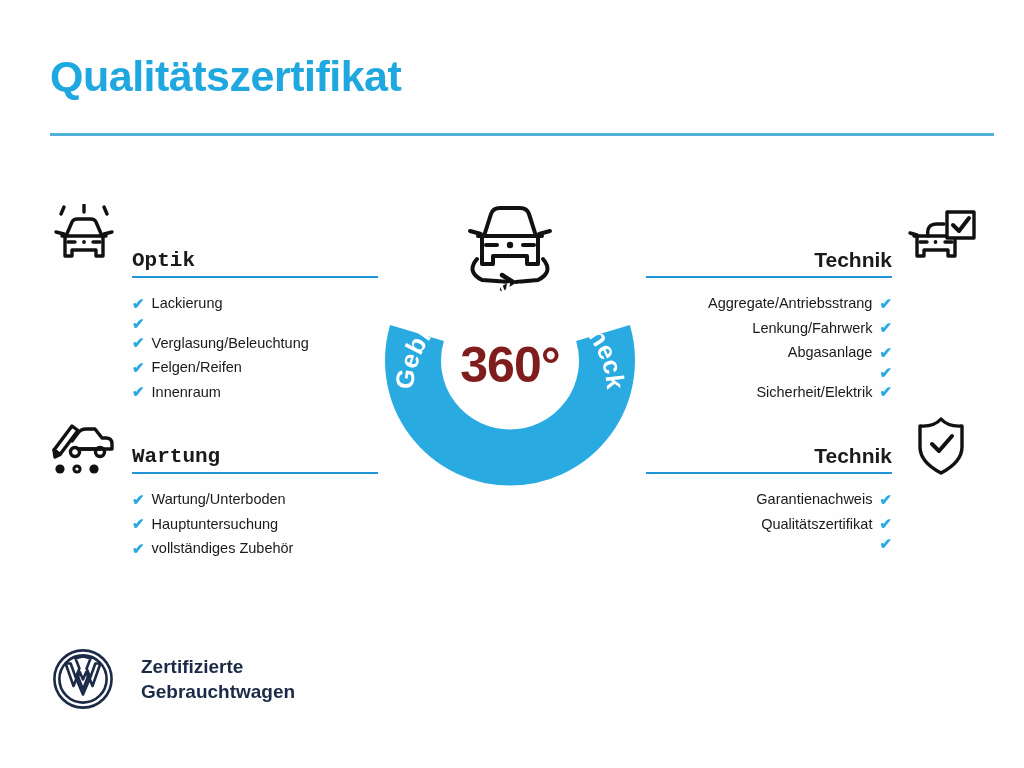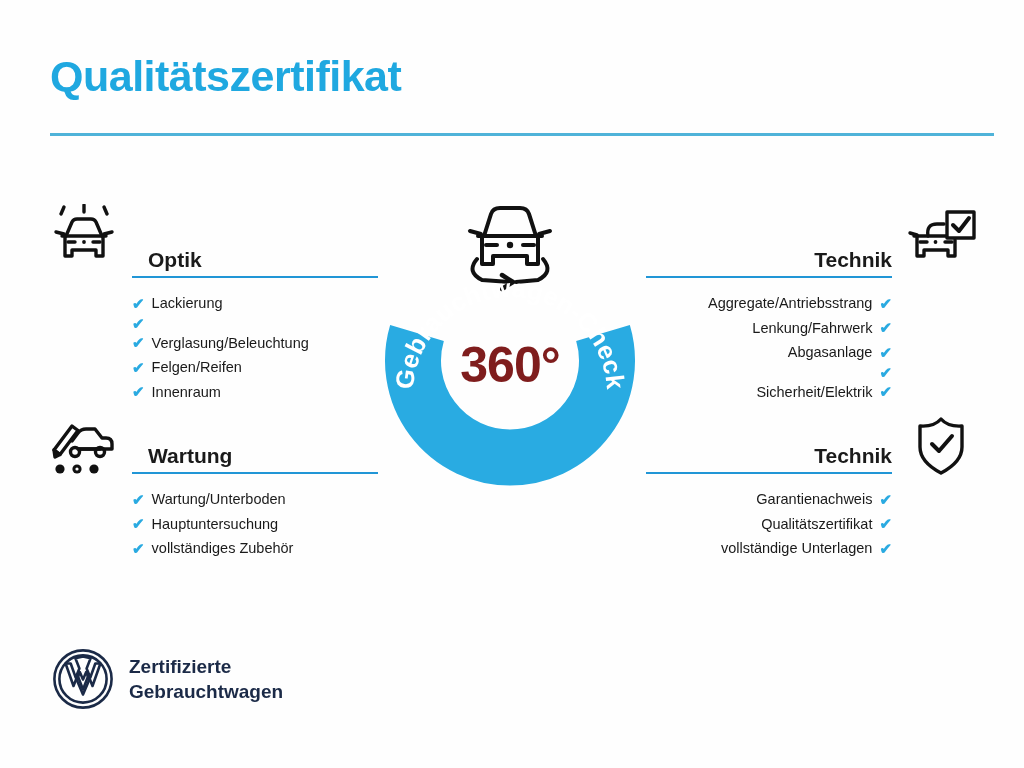--- a/index.html
+++ b/index.html
@@ -59,21 +59,21 @@
   }
 
   .block-underline {
     position: absolute;
     bottom: 0;
     height: 2px;
     background: #2196d6;
     width: 100%;
   }
 
-  .left .block-title { left: 16px; }
+  .left .block-title { left: 0; font-family: Liberation Mono, monospace; }
   .right .block-title { right: 0; }
 
   .items {
     margin-top: 13px;
   }
 
   .item {
     font-size: 14.5px;
     color: #1a1a1a;
     line-height: 24.5px;
@@ -144,21 +144,21 @@
     position: absolute;
     left: 52px;
     top: 648px;
     display: flex;
     align-items: center;
   }
 
   #footer .vw-mark { width: 62px; height: 62px; }
 
   #footer .vw-text {
-    margin-left: 15px;
+    margin-left: 27px;
     font-size: 19px;
     font-weight: bold;
     color: #1b2a47;
     line-height: 25px;
     white-space: nowrap;
   }
 </style>
 </head>
 <body>
 
@@ -300,21 +300,20 @@
     <div class="items">
       <div class="item">
         <span>Garantienachweis</span>
         <span class="check">✔</span>
       </div>
       <div class="item">
         <span>Qualitätszertifikat</span>
         <span class="check">✔</span>
       </div>
       <div class="item">
-        <span>vollständige Unterlagen</span>
         <span class="check">✔</span>
       </div>
     </div>
   </div>
 
   <div id="badge">
 
     <div class="car-rot">
       <svg viewBox="0 0 116 100" width="116" height="100" fill="none" stroke="#111" stroke-width="4" stroke-linecap="round" stroke-linejoin="round">
         <path d="M32 40 L39 18 Q41 12 48 12 L68 12 Q75 12 77 18 L84 40"></path>

